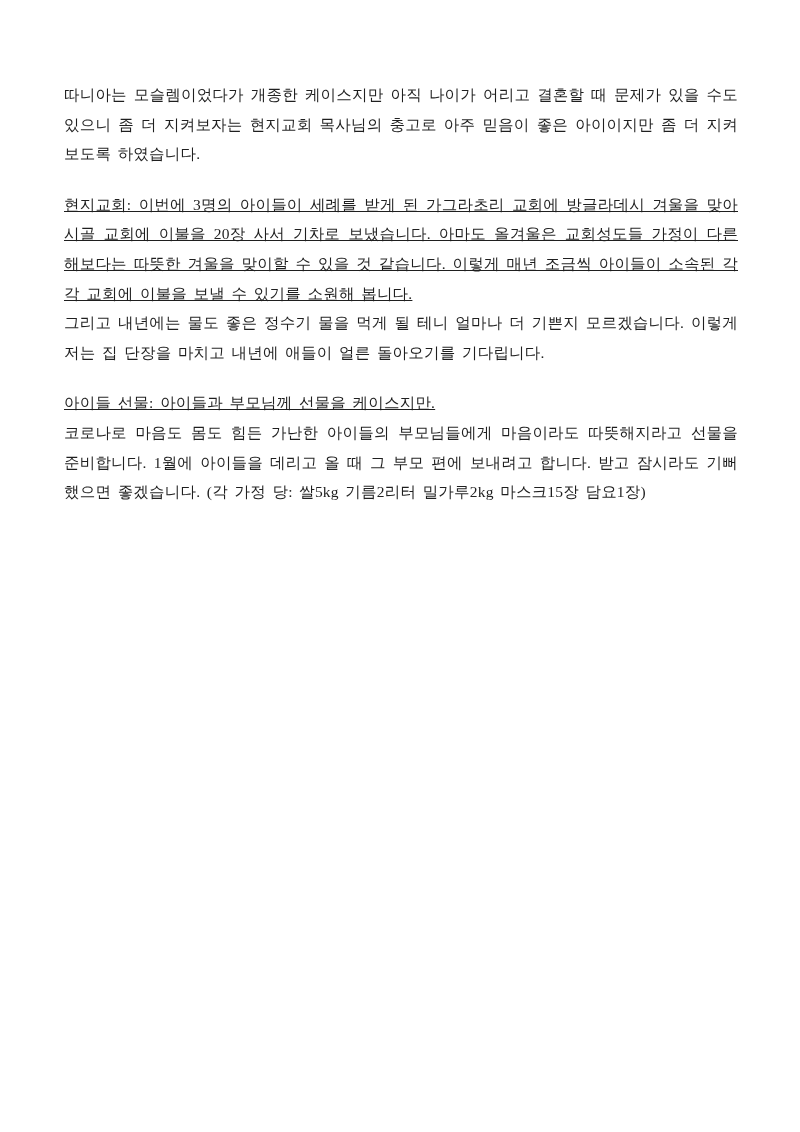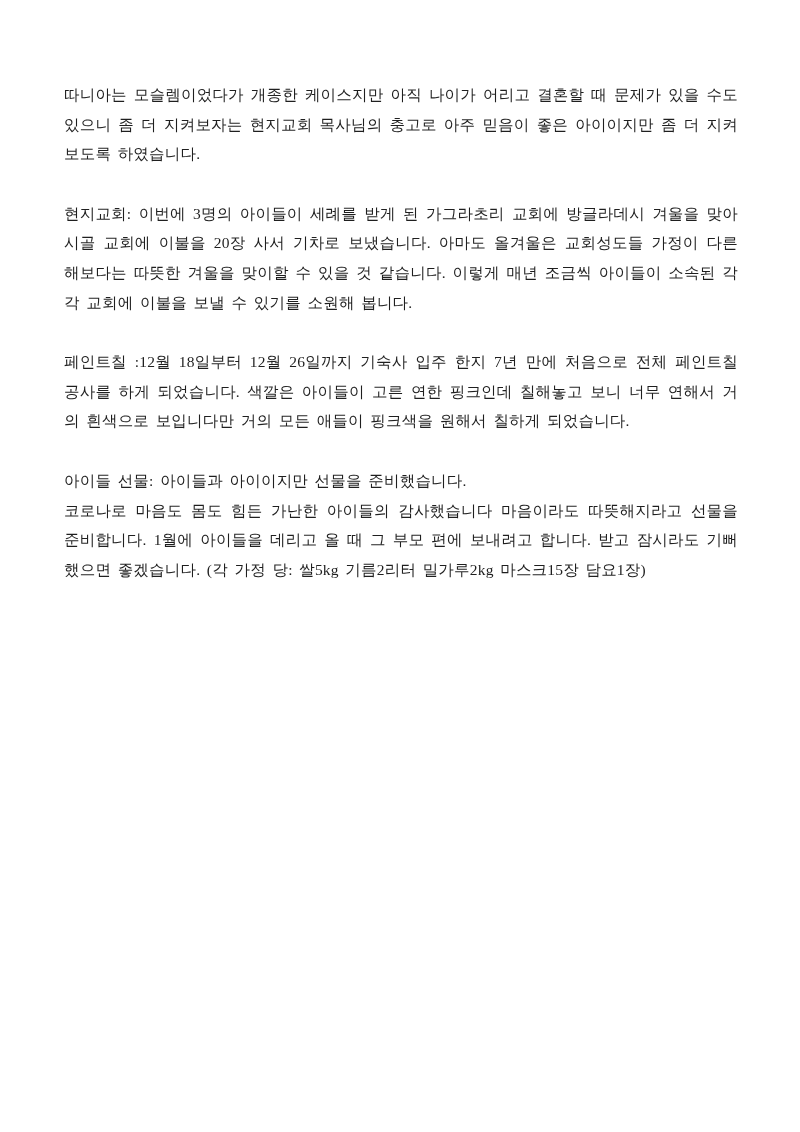--- a/index.html
+++ b/index.html
@@ -26,21 +26,22 @@
   .para {
     font-size: 15.5px;
     line-height: 29.6px;
     text-align: justify;
     word-break: break-all;
     word-spacing: 2.5px;
     letter-spacing: 0.2px;
     margin: 0;
   }
   .para.gap {
-    margin-top: 30px;
+    margin-top: 21px;
+    text-decoration: underline;
   }
   .page-number {
     position: absolute;
     top: 1046px;
     left: 0;
     width: 100%;
     text-align: center;
     font-size: 15px;
     letter-spacing: 2px;
     color: #2a2a2a;
@@ -49,25 +50,25 @@
 </head>
 <body>
 
 <div class="page">
 
   <div class="body-text">
     <p class="para">따니아는 모슬렘이었다가 개종한 케이스지만 아직 나이가 어리고 결혼할 때 문제가 있을 수도 있으니 좀 더 지켜보자는 현지교회 목사님의 충고로 아주 믿음이 좋은 아이이지만 좀 더 지켜보도록 하였습니다.</p>
 
     <p class="para gap">현지교회: 이번에 3명의 아이들이 세례를 받게 된 가그라초리 교회에 방글라데시 겨울을 맞아 시골 교회에 이불을 20장 사서 기차로 보냈습니다. 아마도 올겨울은 교회성도들 가정이 다른 해보다는 따뜻한 겨울을 맞이할 수 있을 것 같습니다. 이렇게 매년 조금씩 아이들이 소속된 각각 교회에 이불을 보낼 수 있기를 소원해 봅니다.</p>
 
-    <p class="para gap">페인트칠 :12월 18일부터 12월 26일까지 기숙사 입주 한지 7년 만에 처음으로 전체 페인트칠 공사를 하게 되었습니다. 색깔은 아이들이 고른 연한 핑크인데 칠해놓고 보니 너무 연해서 거의 흰색으로 보입니다만 거의 모든 애들이 핑크색을 원해서 칠하게 되었습니다.</p>
 
 
+    <p class="para">그리고 내년에는 물도 좋은 정수기 물을 먹게 될 테니 얼마나 더 기쁜지 모르겠습니다. 이렇게 저는 집 단장을 마치고 내년에 애들이 얼른 돌아오기를 기다립니다.</p>
 
-    <p class="para gap">아이들 선물: 아이들과 아이이지만 선물을 준비했습니다.</p>
+    <p class="para gap">아이들 선물: 아이들과 부모님께 선물을 케이스지만.</p>
 
-    <p class="para">코로나로 마음도 몸도 힘든 가난한 아이들의 감사했습니다 마음이라도 따뜻해지라고 선물을 준비합니다. 1월에 아이들을 데리고 올 때 그 부모 편에 보내려고 합니다. 받고 잠시라도 기뻐했으면 좋겠습니다. (각 가정 당: 쌀5kg 기름2리터 밀가루2kg 마스크15장 담요1장)</p>
+    <p class="para">코로나로 마음도 몸도 힘든 가난한 아이들의 부모님들에게 마음이라도 따뜻해지라고 선물을 준비합니다. 1월에 아이들을 데리고 올 때 그 부모 편에 보내려고 합니다. 받고 잠시라도 기뻐했으면 좋겠습니다. (각 가정 당: 쌀5kg 기름2리터 밀가루2kg 마스크15장 담요1장)</p>
 
   </div>
 
   <div class="page-number">- 2 -</div>
 
 </div>
 
 </body></html>

